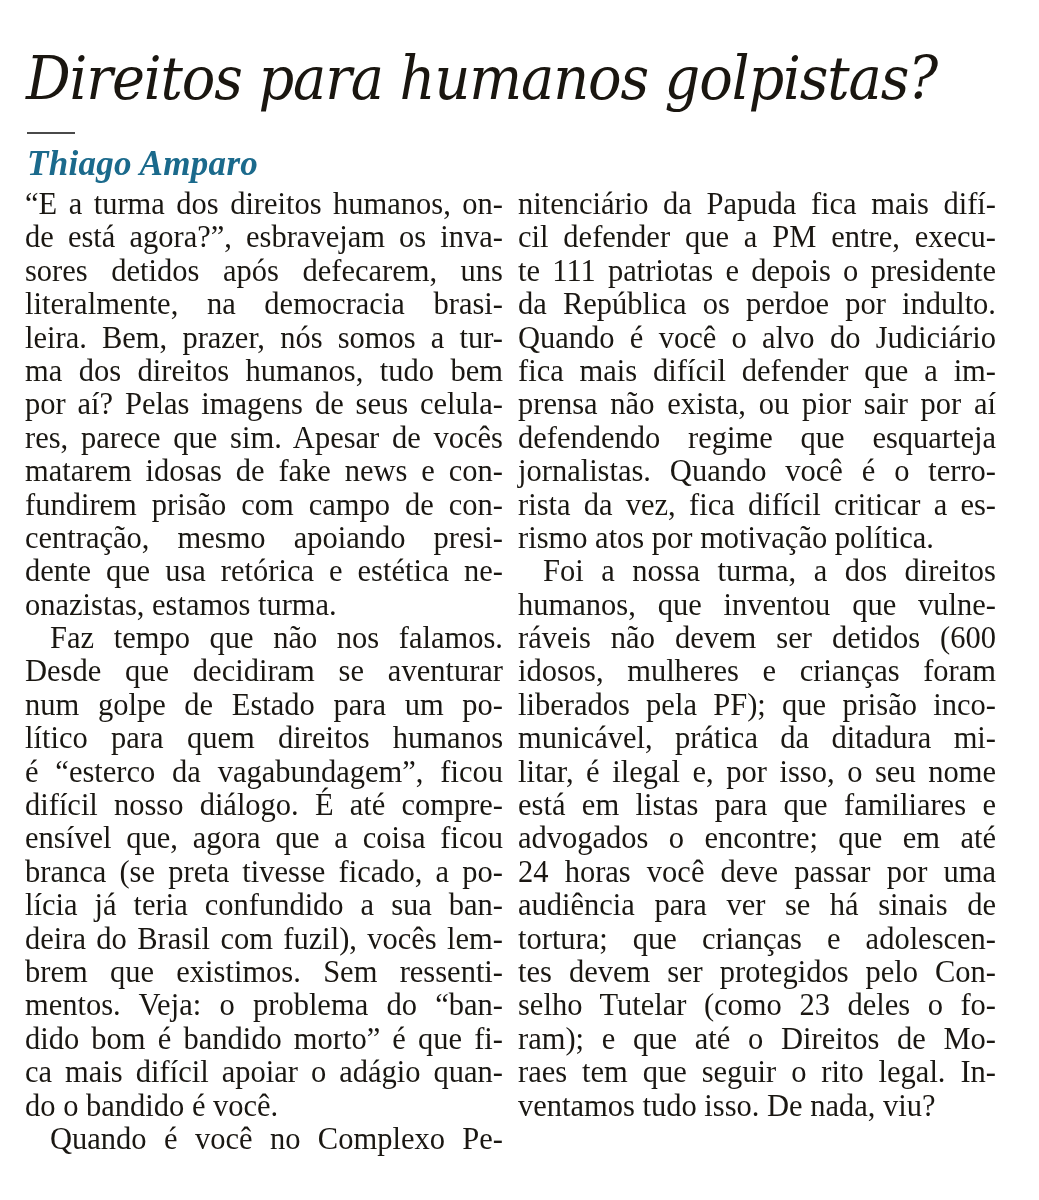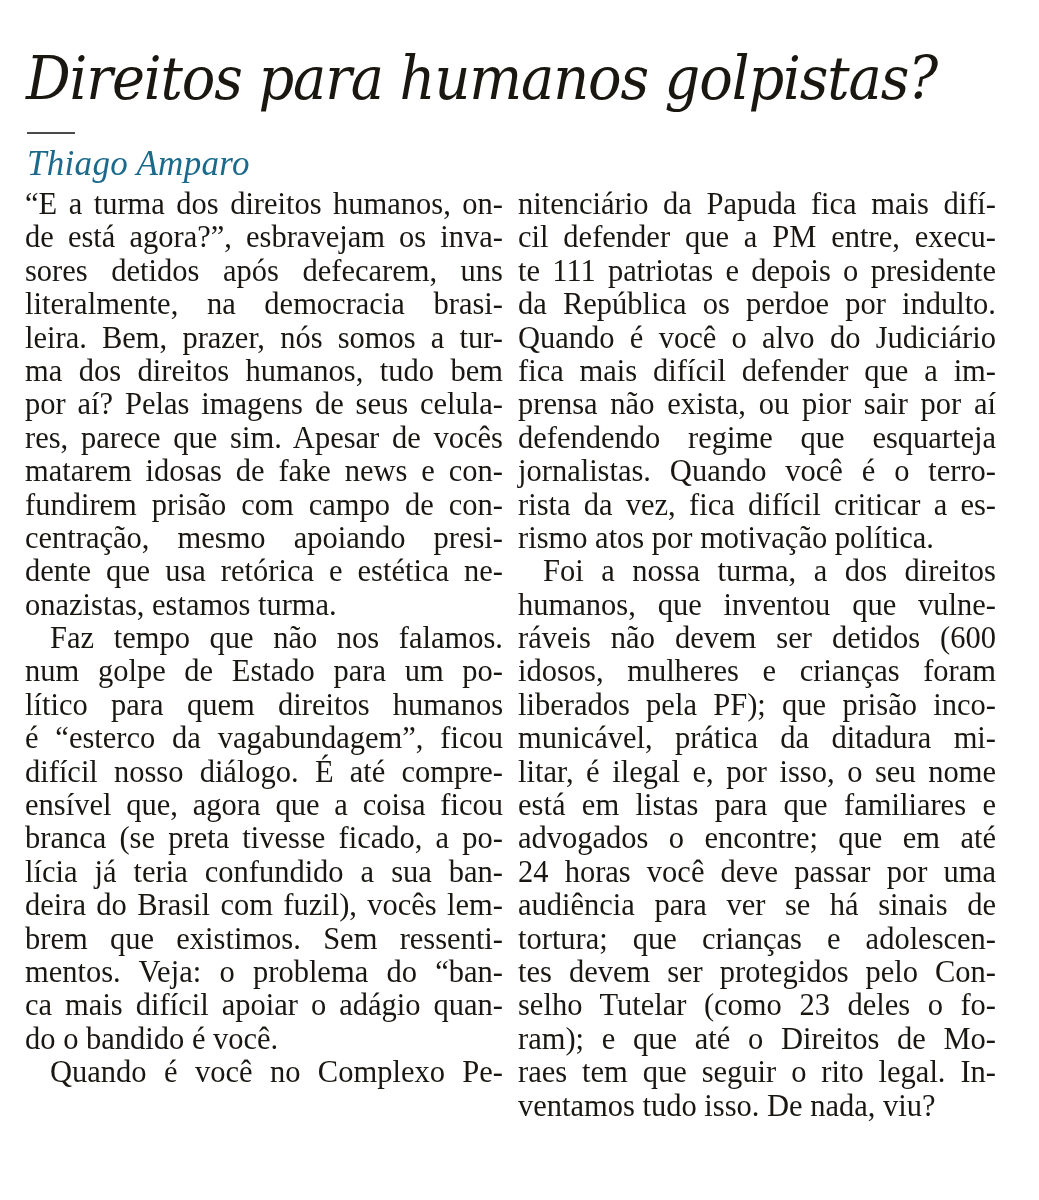--- a/index.html
+++ b/index.html
@@ -38,21 +38,21 @@
       height: 2px;
       background: #4a4a4a;
     }
     .byline {
       position: absolute;
       left: 27px;
       top: 143px;
       margin: 0;
       font-family: "Liberation Serif", "DejaVu Serif", serif;
       font-style: italic;
-      font-weight: normal;
+      font-weight: bold;
       font-size: 35px;
       line-height: 42px;
       color: #1b6a8c;
       letter-spacing: 0.3px;
     }
     .column {
       position: absolute;
       top: 188px;
       width: 478px;
       font-family: "Liberation Serif", "DejaVu Serif", serif;
@@ -91,30 +91,32 @@
     <span class="line">leira. Bem, prazer, nós somos a tur-</span>
     <span class="line">ma dos direitos humanos, tudo bem</span>
     <span class="line">por aí? Pelas imagens de seus celula-</span>
     <span class="line">res, parece que sim. Apesar de vocês</span>
     <span class="line">matarem idosas de fake news e con-</span>
     <span class="line">fundirem prisão com campo de con-</span>
     <span class="line">centração, mesmo apoiando presi-</span>
     <span class="line">dente que usa retórica e estética ne-</span>
     <span class="line last">onazistas, estamos turma.</span>
     <span class="line indent">Faz tempo que não nos falamos.</span>
+    <span class="line">Desde que decidiram se aventurar</span>
     <span class="line">num golpe de Estado para um po-</span>
     <span class="line">lítico para quem direitos humanos</span>
     <span class="line">é “esterco da vagabundagem”, ficou</span>
     <span class="line">difícil nosso diálogo. É até compre-</span>
     <span class="line">ensível que, agora que a coisa ficou</span>
     <span class="line">branca (se preta tivesse ficado, a po-</span>
     <span class="line">lícia já teria confundido a sua ban-</span>
     <span class="line">deira do Brasil com fuzil), vocês lem-</span>
     <span class="line">brem que existimos. Sem ressenti-</span>
     <span class="line">mentos. Veja: o problema do “ban-</span>
+    <span class="line">dido bom é bandido morto” é que fi-</span>
     <span class="line">ca mais difícil apoiar o adágio quan-</span>
     <span class="line last">do o bandido é você.</span>
     <span class="line indent">Quando é você no Complexo Pe-</span>
   </div>
 <div class="column col-right">
     <span class="line">nitenciário da Papuda fica mais difí-</span>
     <span class="line">cil defender que a PM entre, execu-</span>
     <span class="line">te 111 patriotas e depois o presidente</span>
     <span class="line">da República os perdoe por indulto.</span>
     <span class="line">Quando é você o alvo do Judiciário</span>

